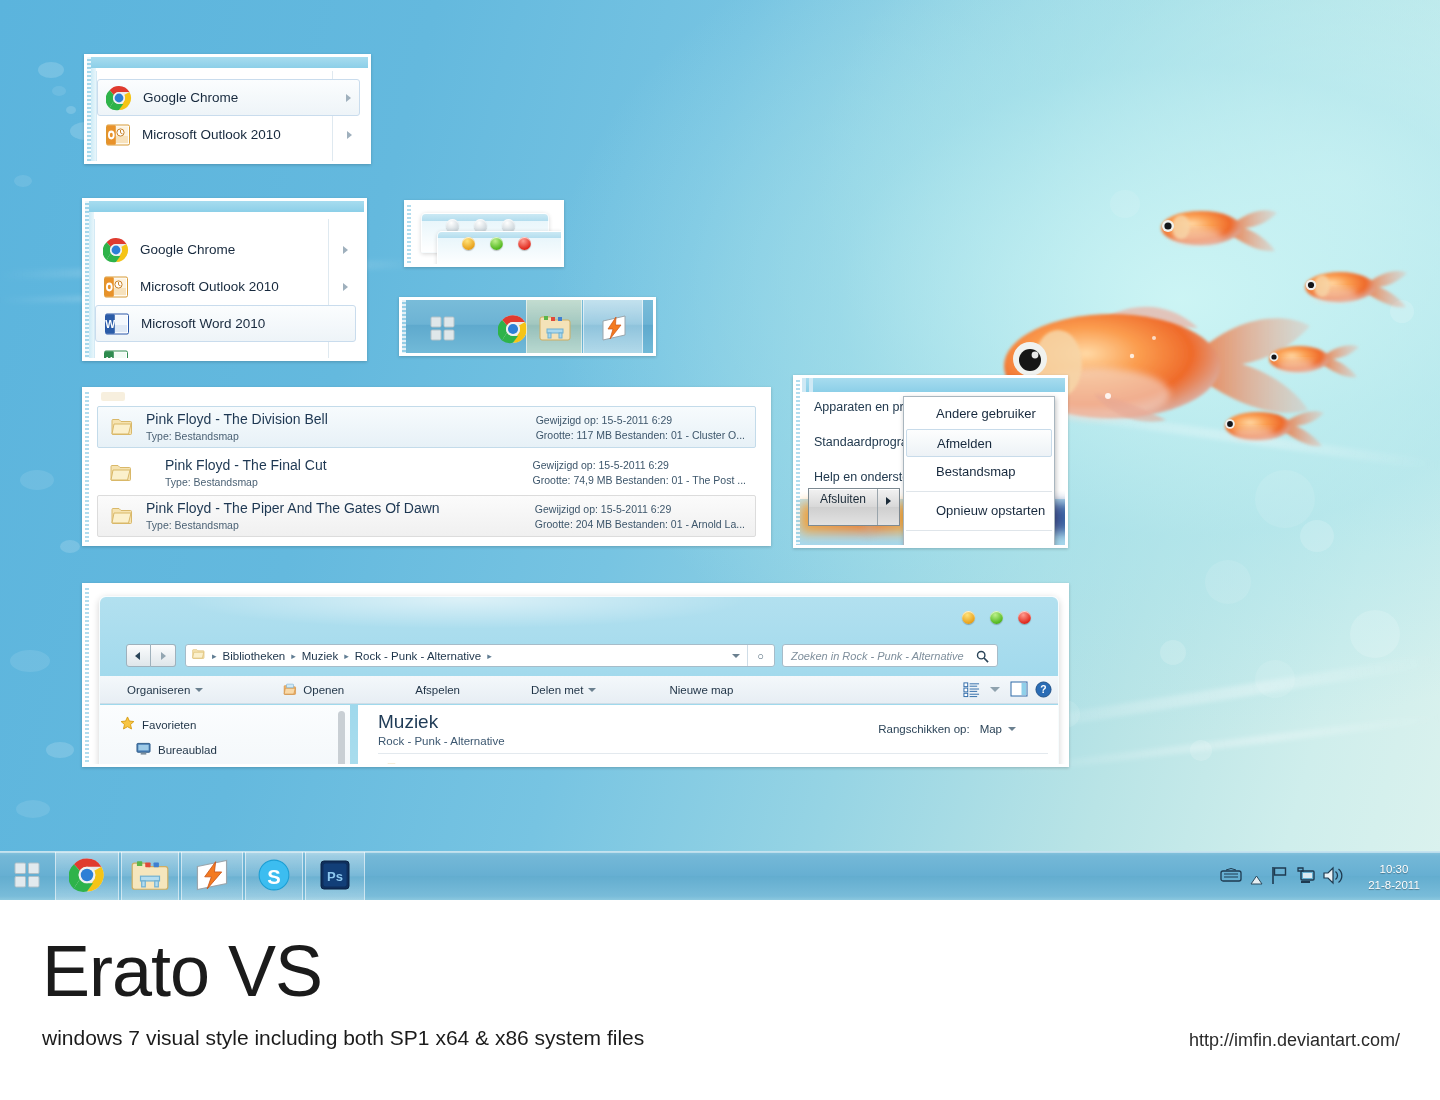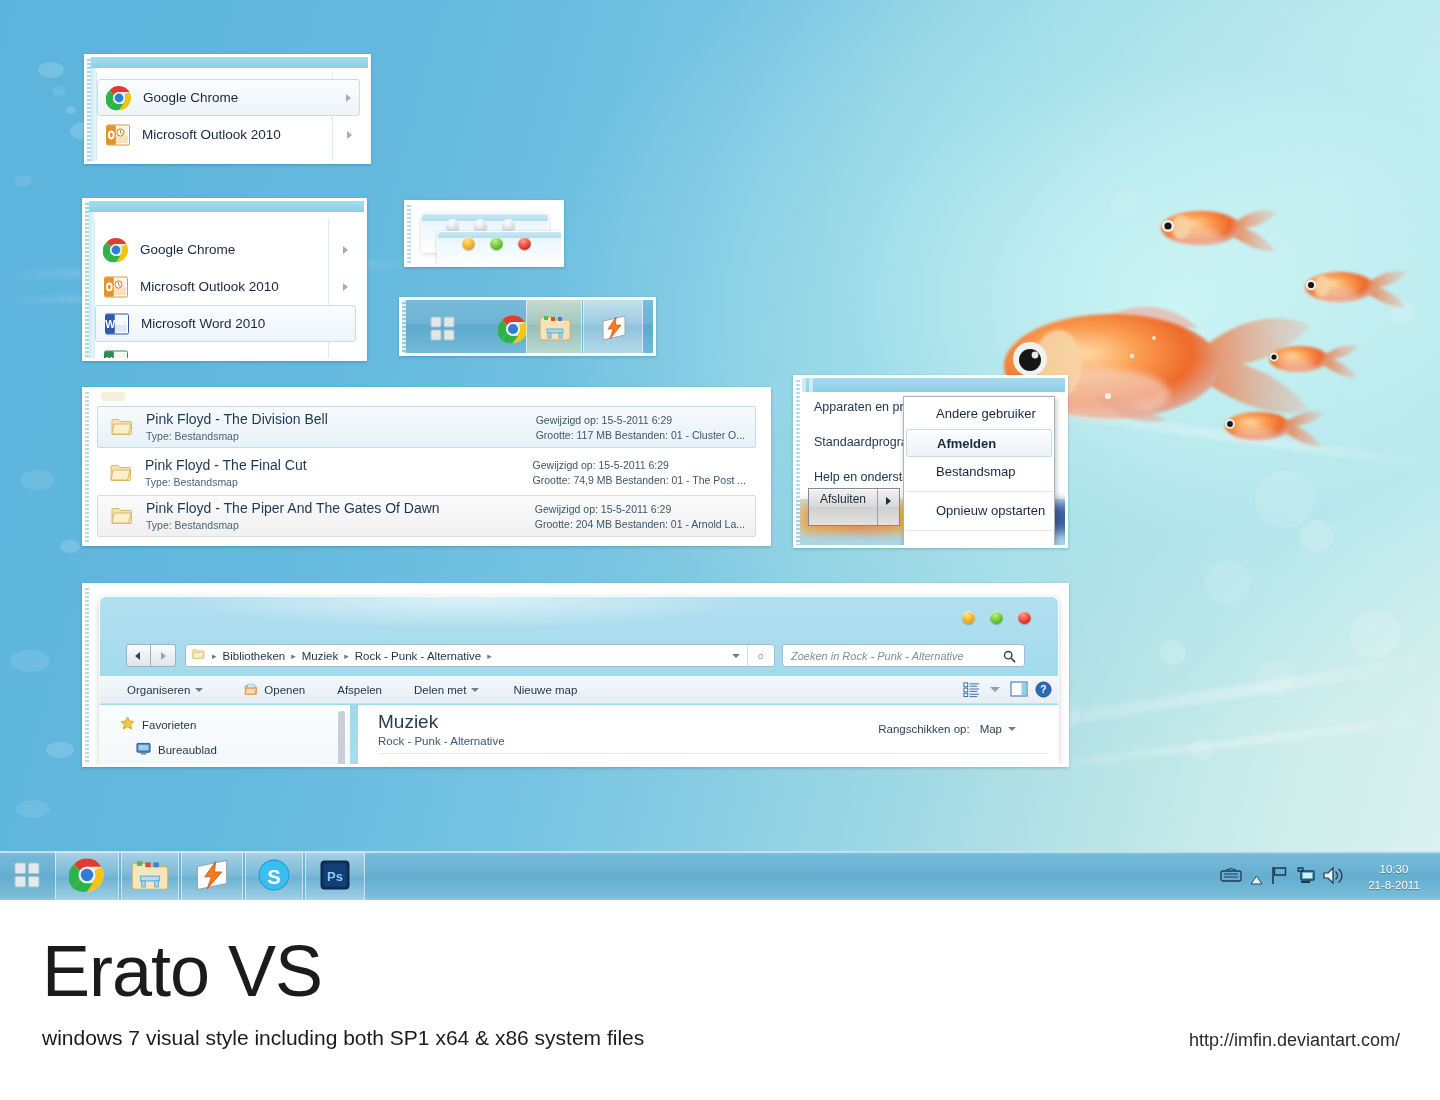--- a/index.html
+++ b/index.html
@@ -98,21 +98,21 @@
   .sd-shutbtn .d { width:22px; border-left:1px solid #9aa5ac; position:relative; }
   .sd-shutbtn .d::after { content:""; position:absolute; left:8px; top:8px; width:0;height:0;
     border-left:5px solid #1b2b38; border-top:4px solid transparent; border-bottom:4px solid transparent; }
 
   .ctx { position:absolute; background:#fff; border:1px solid #a9b6bf;
     box-shadow:1px 2px 5px rgba(0,0,0,.25); padding:2px 0; }
   .ctx .it { height:30px; line-height:30px; padding-left:32px; font-size:13px; color:#17293d;
     white-space:nowrap; }
   .ctx .it.sel { background:linear-gradient(180deg,#fdfefe 0%,#edf2f6 100%);
     border:1px solid #c8dbea; border-radius:2px; margin:0 2px; height:28px; line-height:27px;
-    padding-left:30px;font-weight:bold; }
+    padding-left:30px; }
   .ctx .div { height:1px; background:#dfe5ea; margin:4px 2px; }
 
   
   .pv-win { position:absolute; border-radius:5px 5px 2px 2px;
     background:linear-gradient(180deg,#cbe9f4 0%,#b3ddee 18%,#e9f6fb 19%,#ffffff 100%);
     border:1px solid rgba(255,255,255,.85);
     box-shadow:0 1px 4px rgba(0,0,0,.16); }
   .cbtn { position:absolute; width:13px;height:13px;border-radius:50%;
     box-shadow:inset 0 1px 1px rgba(255,255,255,.8), 0 1px 1px rgba(0,0,0,.25); }
   .cbtn.min { background:radial-gradient(circle at 40% 30%, #ffe27a, #e8a11a 70%, #b87c0c); }
@@ -488,21 +488,21 @@
       <span class="fl-txt">
         <div class="fl-name">Pink Floyd - The Division Bell</div>
         <div class="fl-meta">Type: Bestandsmap</div>
       </span>
       <span class="fl-right" style="right:10px;top:6px;">
         <div>Gewijzigd op: 15-5-2011 6:29</div>
         <div>Grootte: 117 MB   Bestanden: 01 - Cluster O...</div>
       </span>
     </div>
 
-    <div class="fl-row" style="top:62px;position:absolute;left:6px;right:6px;">
+    <div class="fl-row" style="top:62px;position:absolute;left:6px;right:6px;gap:20px;">
       <span class="ico" style="flex:0 0 24px;width:24px;height:24px;">
         <svg width="24" height="24" viewBox="0 0 24 24">
           <path d="M2 5.5a1 1 0 0 1 1-1h6l2 2h9.5a1 1 0 0 1 1 1v11a1 1 0 0 1-1 1H3a1 1 0 0 1-1-1z" fill="#f6e3b0" stroke="#d9b869"></path>
           <path d="M4 9h17l-2.5 10H2z" fill="#fbf0cc" stroke="#d9b869"></path>
         </svg>
       </span>
       <span class="fl-txt">
         <div class="fl-name">Pink Floyd - The Final Cut</div>
         <div class="fl-meta">Type: Bestandsmap</div>
       </span>
@@ -596,31 +596,31 @@
         <span class="crumb">Bibliotheken</span>
         <span class="crumb-sep">▸</span>
         <span class="crumb">Muziek</span>
         <span class="crumb-sep">▸</span>
         <span class="crumb">Rock - Punk - Alternative</span>
         <span class="crumb-sep">▸</span>
         <span style="position:absolute;right:34px;width:0;height:0;border-left:4px solid transparent;border-right:4px solid transparent;border-top:4px solid #6b808f;"></span>
         <span style="position:absolute;right:1px;top:0;bottom:0;width:26px;border-left:1px solid #cfdde7;display:flex;align-items:center;justify-content:center;color:#4a6476;font-size:11px;">○</span>
       </div>
 
-      <div class="searchbox" style="left:682px;top:47px;width:243px;align-items:center;">
+      <div class="searchbox" style="left:682px;top:47px;width:216px;align-items:center;">
         <span class="ph">Zoeken in Rock - Punk - Alternative</span>
         <span style="position:absolute;right:8px;top:4px;">
           <svg width="13" height="13" viewBox="0 0 14 14">
             <circle cx="5.6" cy="5.6" r="4" fill="none" stroke="#2a4458" stroke-width="1.5"></circle>
             <line x1="8.6" y1="8.6" x2="13" y2="13" stroke="#2a4458" stroke-width="1.8"></line>
           </svg>
         </span>
       </div>
 
-      <div class="ex-toolbar" style="top:79px;">
+      <div class="ex-toolbar" style="top:79px;gap:39px;">
         <span class="tb-item" style="margin-left:18px;">
           <span>Organiseren</span>
             <i class="cv"></i>
         </span>
         <span class="tb-item" style="margin-left:22px;">
           <span style="margin-right:5px;display:inline-flex;">
             <svg width="16" height="14" viewBox="0 0 24 24">
               <path d="M2 5.5a1 1 0 0 1 1-1h6l2 2h9.5a1 1 0 0 1 1 1v11a1 1 0 0 1-1 1H3a1 1 0 0 1-1-1z" fill="#f0b46b" stroke="#cf8a3a"></path>
               <path d="M4 9h17l-2.5 10H2z" fill="#f9d9a8" stroke="#cf8a3a"></path>
               <rect x="6" y="2" width="12" height="6" rx="1" fill="#cfe9f7" stroke="#76aed0"></rect>

